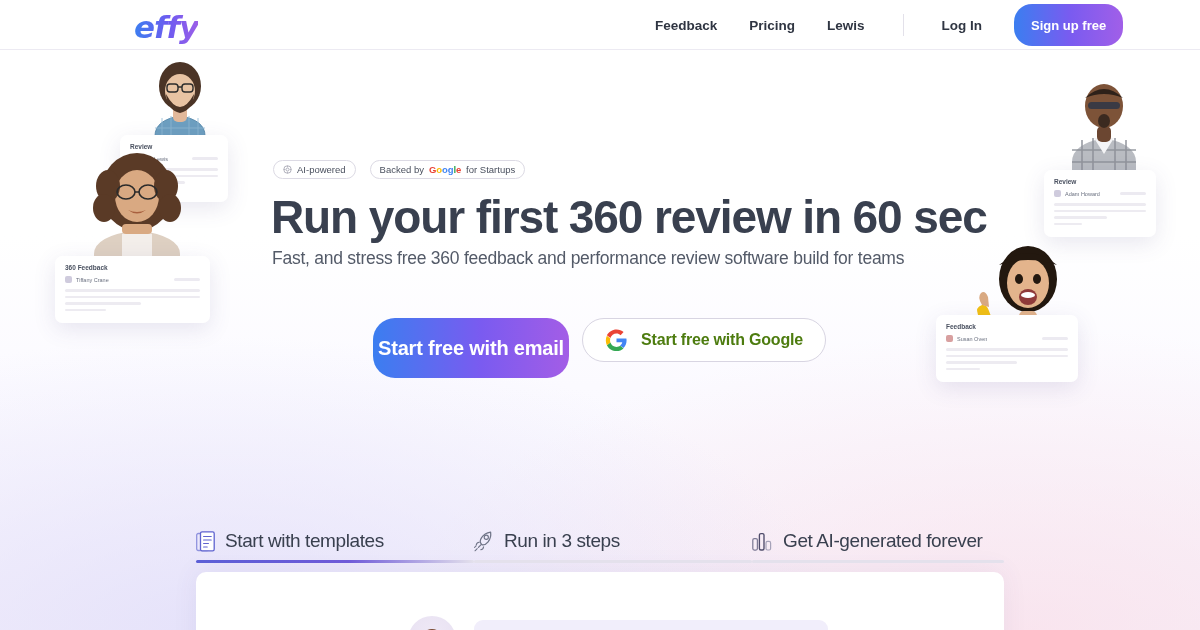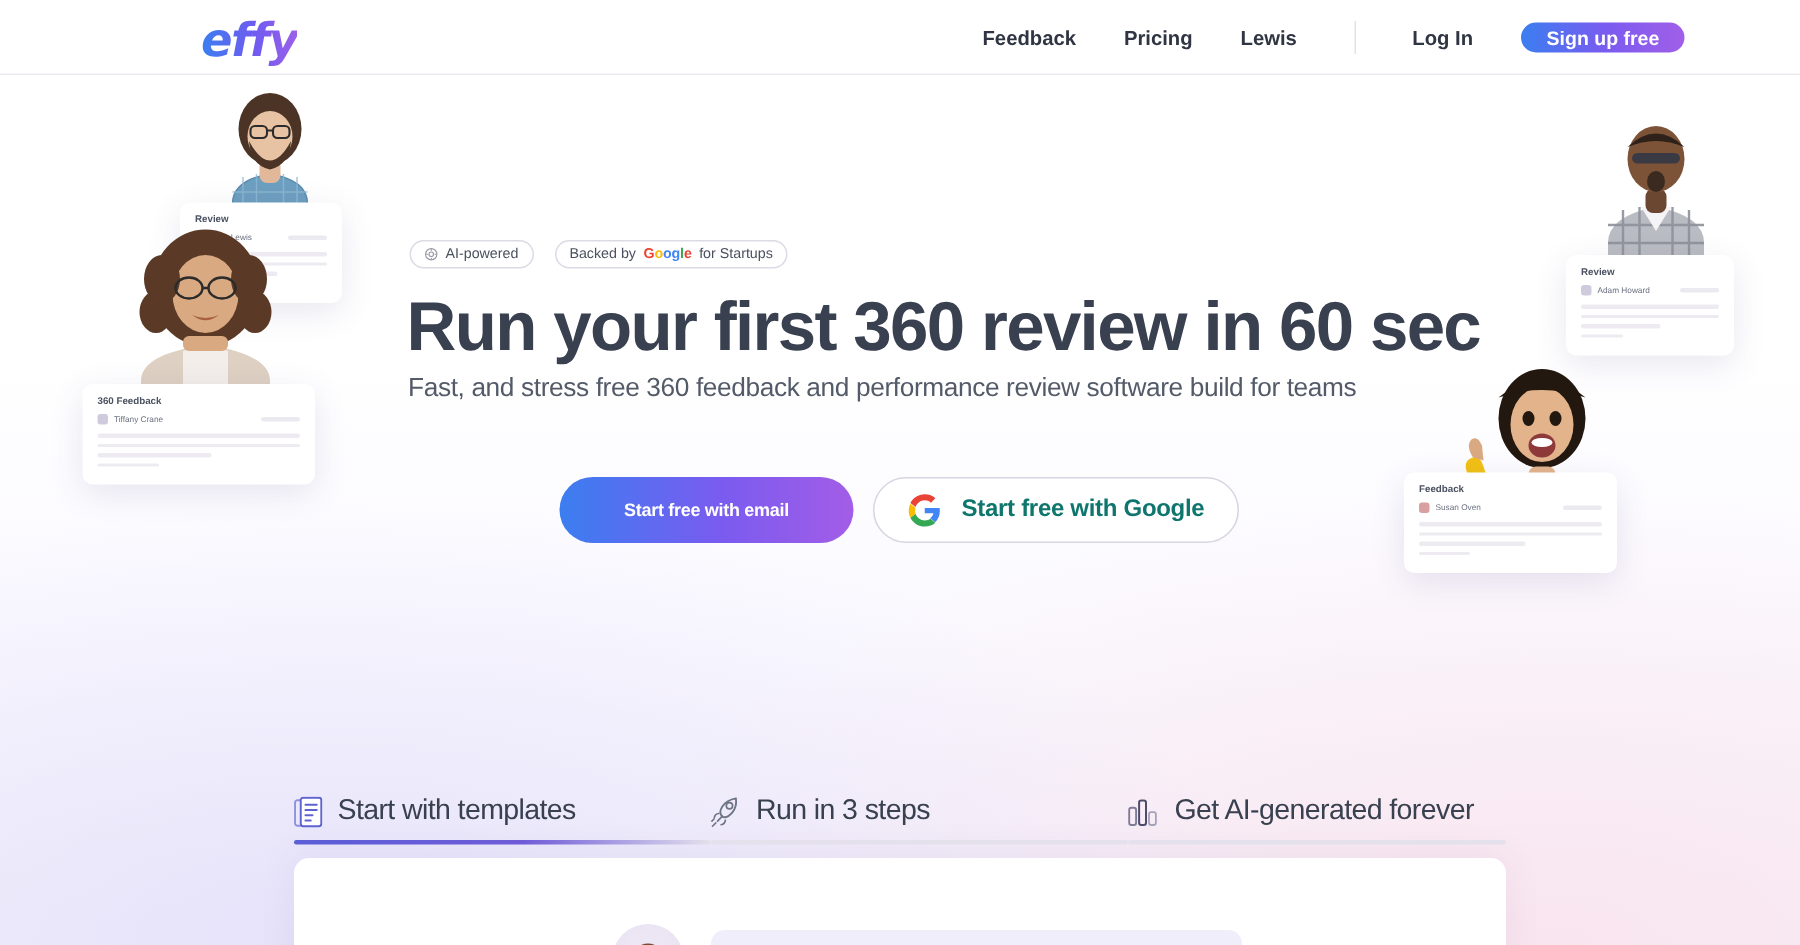--- a/index.html
+++ b/index.html
@@ -32,21 +32,21 @@
     font-size:31px; font-weight:700; font-style:italic;
     letter-spacing:-1px;
     background:linear-gradient(90deg,#3b7ef0 0%,#6f5bf0 55%,#9b5fe8 100%);
     -webkit-background-clip:text; background-clip:text; color:transparent;
     font-family:"DejaVu Sans", sans-serif;
   }
   .nav { position:absolute; left:655px; top:0; height:50px; display:flex; align-items:center; gap:32px; }
   .nav a { color:#2f3542; font-size:13.5px; font-weight:600; text-decoration:none; white-space:nowrap; }
   .nav-divider { width:1px; height:22px; background:#e3e1ea; margin:0 6px; }
   .btn-signup {
-    height:20px; padding:0 17px; border-radius:18px; border:none;
+    height:42px; padding:0 17px; border-radius:18px; border:none;
     background:linear-gradient(90deg,#3b7ef0 0%,#7a5bf0 52%,#a15fe8 100%);
     color:#fff; font-size:13px; font-weight:600; font-family:"Liberation Sans",sans-serif;
     display:flex; align-items:center; cursor:pointer; white-space:nowrap;
   }
 
   
   .hero { position:absolute; left:0; top:50px; width:1200px; height:350px; z-index:10; }
 
   .badges { position:absolute; left:273px; top:110px; display:flex; gap:14px; }
   .badge {
@@ -63,29 +63,29 @@
     font-size:46px; line-height:54px; font-weight:700; color:#39404f;
     letter-spacing:-1.1px; white-space:nowrap;
   }
   .subhead {
     position:absolute; left:272px; top:198px; width:720px;
     font-size:17.5px; color:#535a68; letter-spacing:-0.25px; white-space:nowrap;
   }
 
   .ctas { position:absolute; left:373px; top:268px; display:flex; gap:13px; }
   .cta-email {
-    width:196px; height:44px; border:none; border-radius:22px;
+    width:196px; height:60px; border:none; border-radius:22px;
     background:linear-gradient(90deg,#3b7ef0 0%,#7a5bf0 55%,#a35de6 100%);
-    color:#fff; font-size:12px; font-weight:700; cursor:pointer;
+    color:#fff; font-size:20px; font-weight:700; cursor:pointer;
     font-family:"Liberation Sans",sans-serif; letter-spacing:-0.2px;
     display:flex; align-items:center; justify-content:center;
   }
   .cta-google {
     width:244px; height:44px; border:1px solid #d8d5e2; border-radius:22px;
-    background:#fff; color:#0f766e; font-size:16px; font-weight:700; cursor:pointer;
+    background:#fff; color:#4d7c0f; font-size:16px; font-weight:700; cursor:pointer;
     font-family:"Liberation Sans",sans-serif; letter-spacing:-0.2px;
     display:flex; align-items:center; justify-content:center; gap:13px;
   }
 
   .feature-row {
     position:absolute; left:369px; top:324px; width:470px;
     display:flex; justify-content:space-between; align-items:center;
   }
   .feature { display:flex; align-items:center; gap:5px; font-size:9.5px; color:#5c626f; white-space:nowrap; }
   .check { width:9px; height:9px; flex:0 0 auto; }

